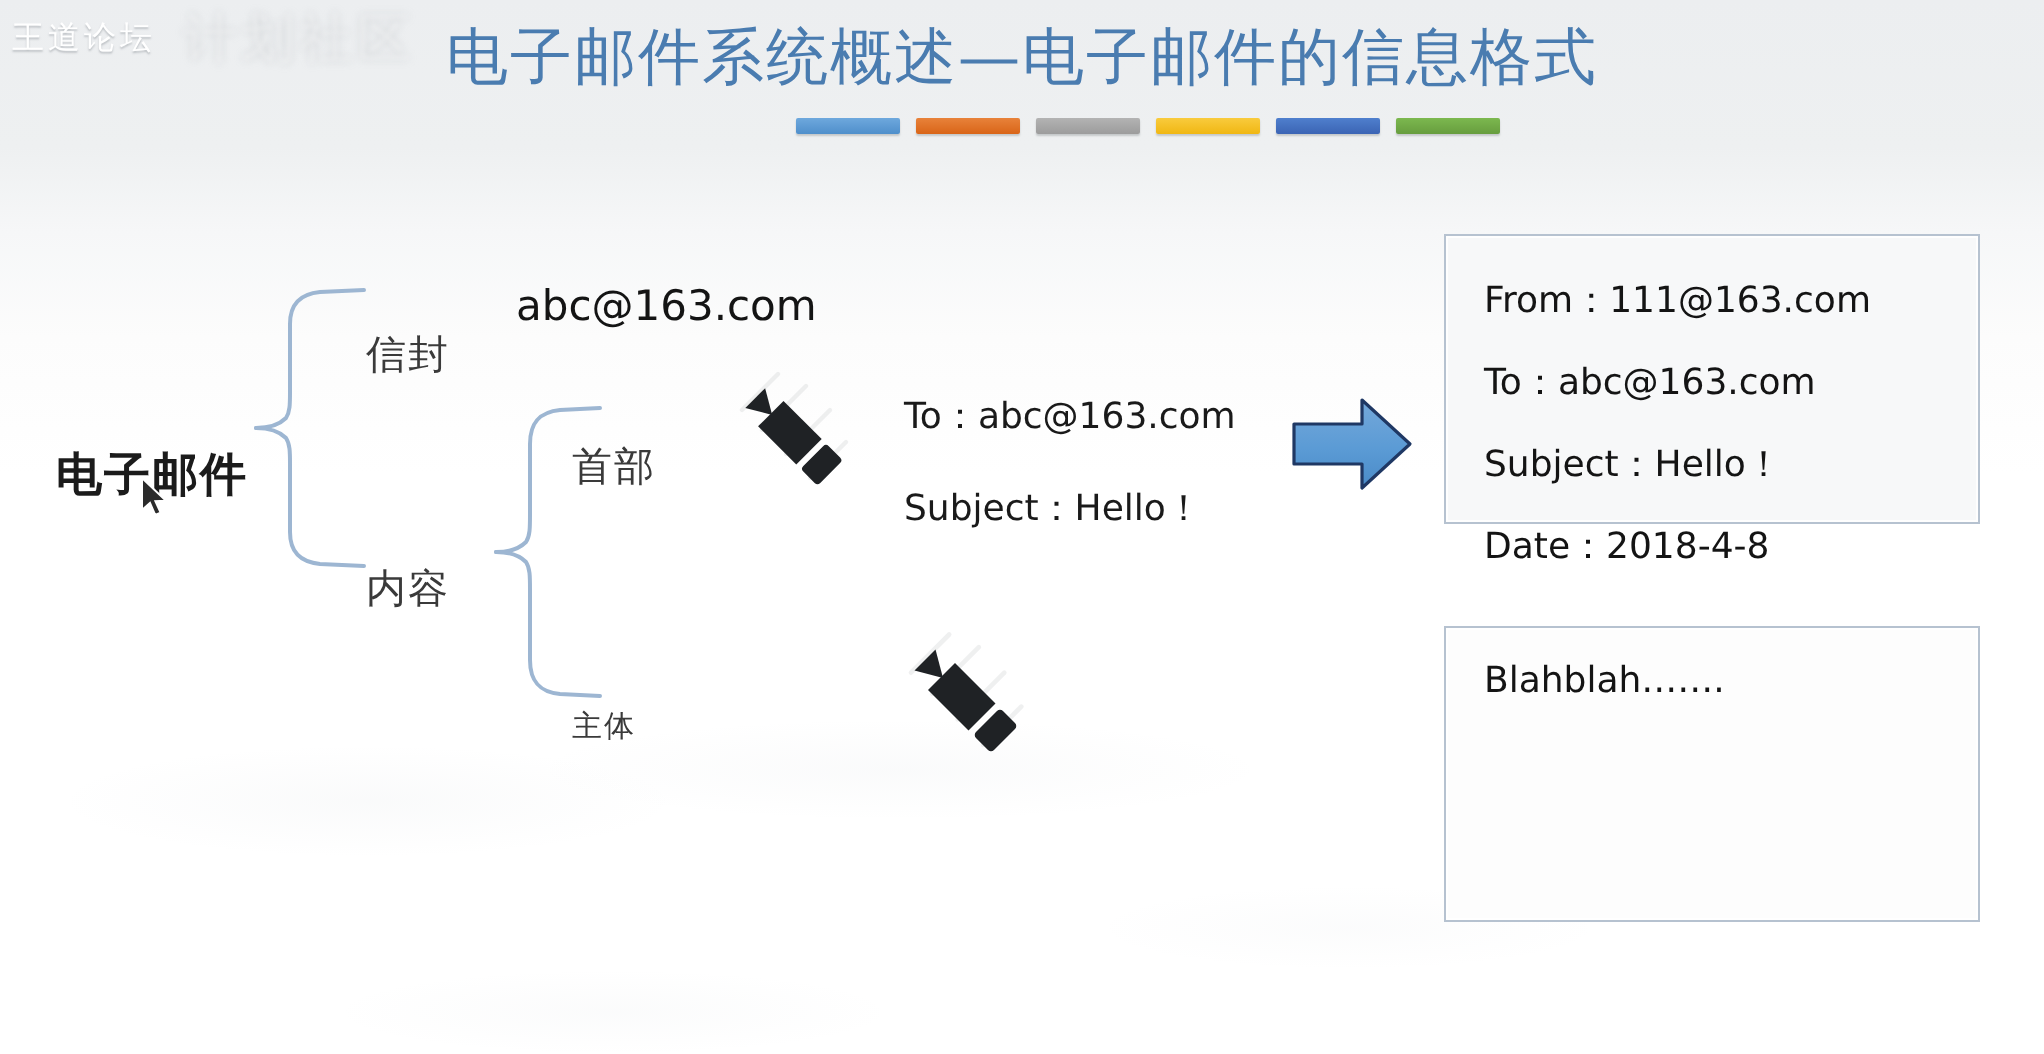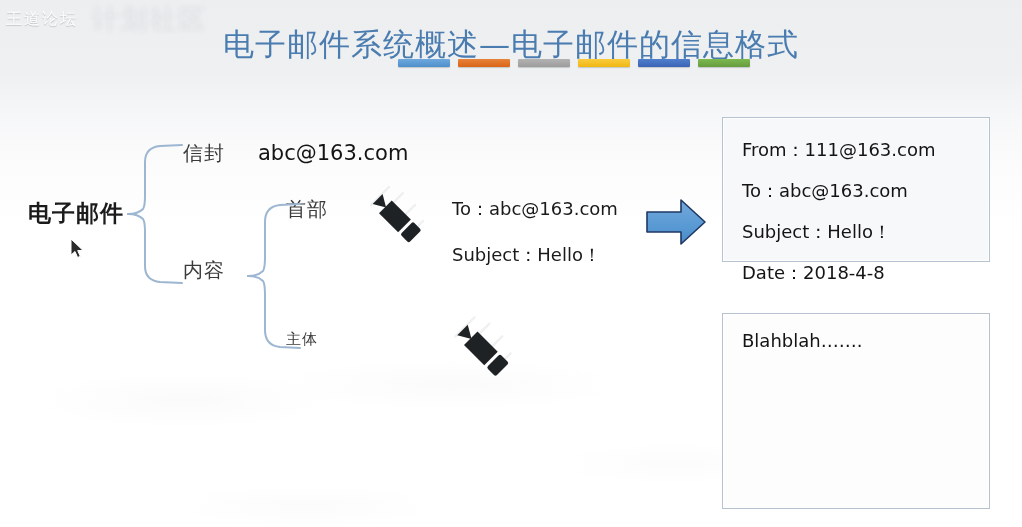--- a/index.html
+++ b/index.html
@@ -40,41 +40,41 @@
   #watermark .wm-logo {
     font-size:26px; letter-spacing:3px;
     color:rgba(255,255,255,0.55);
     text-shadow:0 0 3px rgba(170,175,180,.6);
     filter:blur(1.4px);
     white-space:nowrap;
   }
 
   
   #title {
-    position:absolute; top:24px; left:0; width:1022px; text-align:center;
+    position:absolute; top:8px; left:0; width:1022px; text-align:center;
     font-family:"DejaVu Serif","Liberation Serif",serif;
     font-size:31px; letter-spacing:1px;
     color:#4a7cb0;
     white-space:nowrap;
   }
   #title-rule {
     position:absolute; top:59px; left:398px;
     width:364px; height:9px;
     display:flex; gap:8px;
   }
   #title-rule .seg {
     width:52px; height:8px; border-radius:1px;
     box-shadow:0 1px 1px rgba(120,125,130,.35);
   }
 
   
   .node {
     position:absolute;
     font-family:Liberation Mono, monospace;
-    color:#1b1b1b; white-space:nowrap;
+    color:#1b1b1b; white-space:nowrap;margin-top:24px;
   }
   #node-root { left:28px; top:198px; font-size:23px; font-weight:600; letter-spacing:1px; }
   #node-envelope { left:183px; top:140px; font-size:20px; letter-spacing:1px; color:#3a3a3a; }
   #node-content  { left:183px; top:257px; font-size:20px; letter-spacing:1px; color:#3a3a3a; }
   #node-header   { left:286px; top:196px; font-size:20px; letter-spacing:1px; color:#3a3a3a; }
   #node-body     { left:286px; top:330px; font-size:15px; letter-spacing:1px; color:#3a3a3a; }
   #env-mail {
     position:absolute; left:258px; top:141px;
     font-size:21px; color:#141414; white-space:nowrap;
     font-family:"DejaVu Sans","Liberation Sans",sans-serif;
@@ -93,21 +93,21 @@
   #arrow { position:absolute; left:645px; top:196px; }
 
   
   .mailbox {
     position:absolute;
     border:1px solid #b6c2d0;
     background:#f7f8f9;
     box-shadow:inset 0 0 0 1px rgba(255,255,255,.8);
   }
   #box-header { left:722px; top:117px; width:268px; height:145px; }
-  #box-body   { left:722px; top:313px; width:268px; height:196px; background:#fdfdfd; }
+  #box-body   { left:722px; top:313px; width:268px; height:148px; background:#fdfdfd; }
   #box-header .line {
     position:absolute; left:19px;
     font-size:18px; color:#141414; white-space:nowrap;
     font-family:"DejaVu Sans","Liberation Sans",sans-serif;
   }
   #box-body .line {
     position:absolute; left:19px; top:16px;
     font-size:18px; color:#141414; white-space:nowrap;
     font-family:"DejaVu Sans","Liberation Sans",sans-serif;
   }

